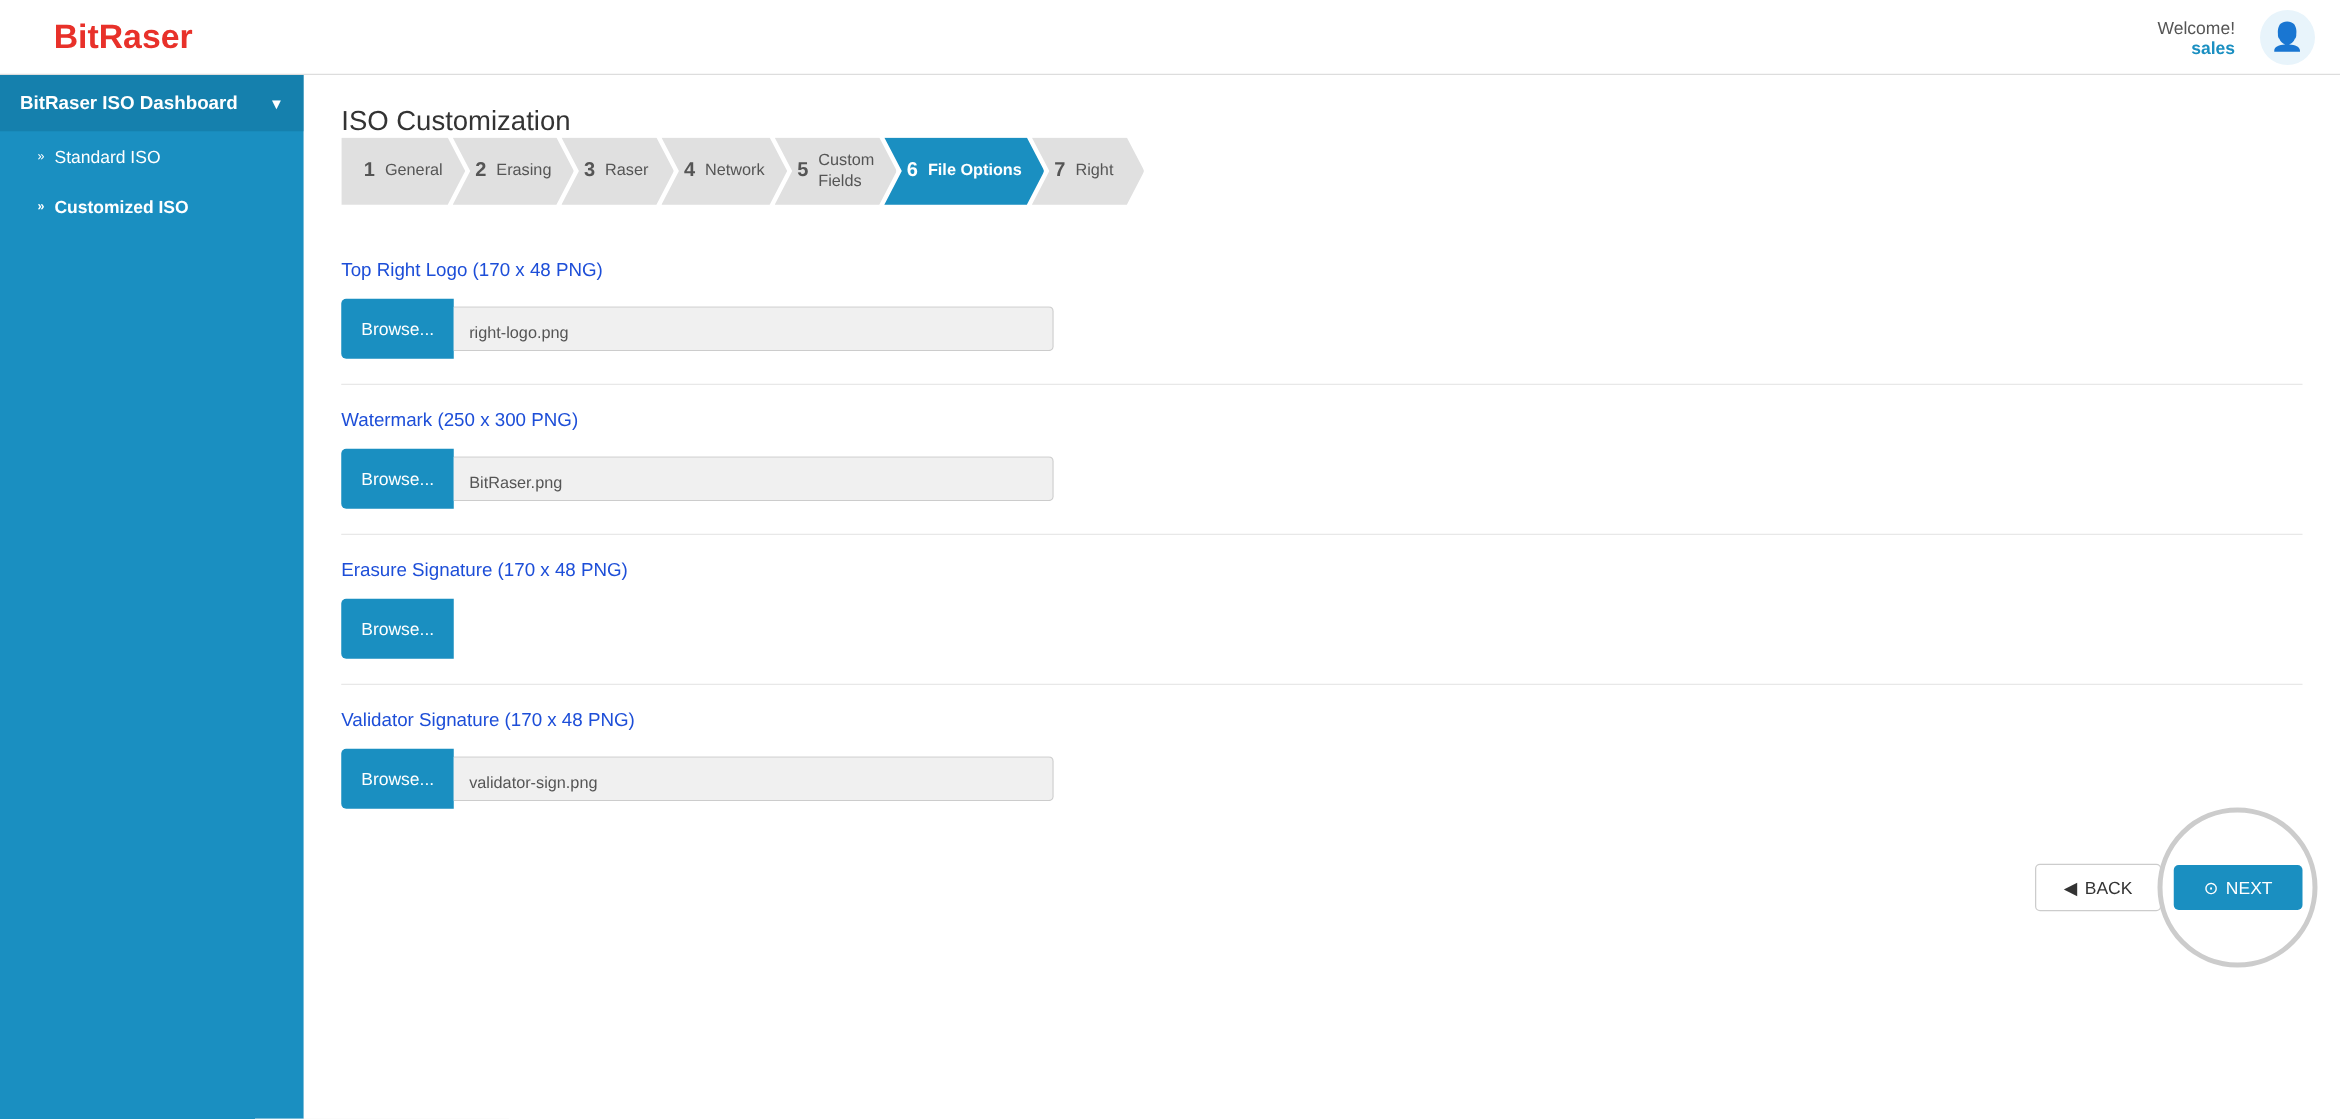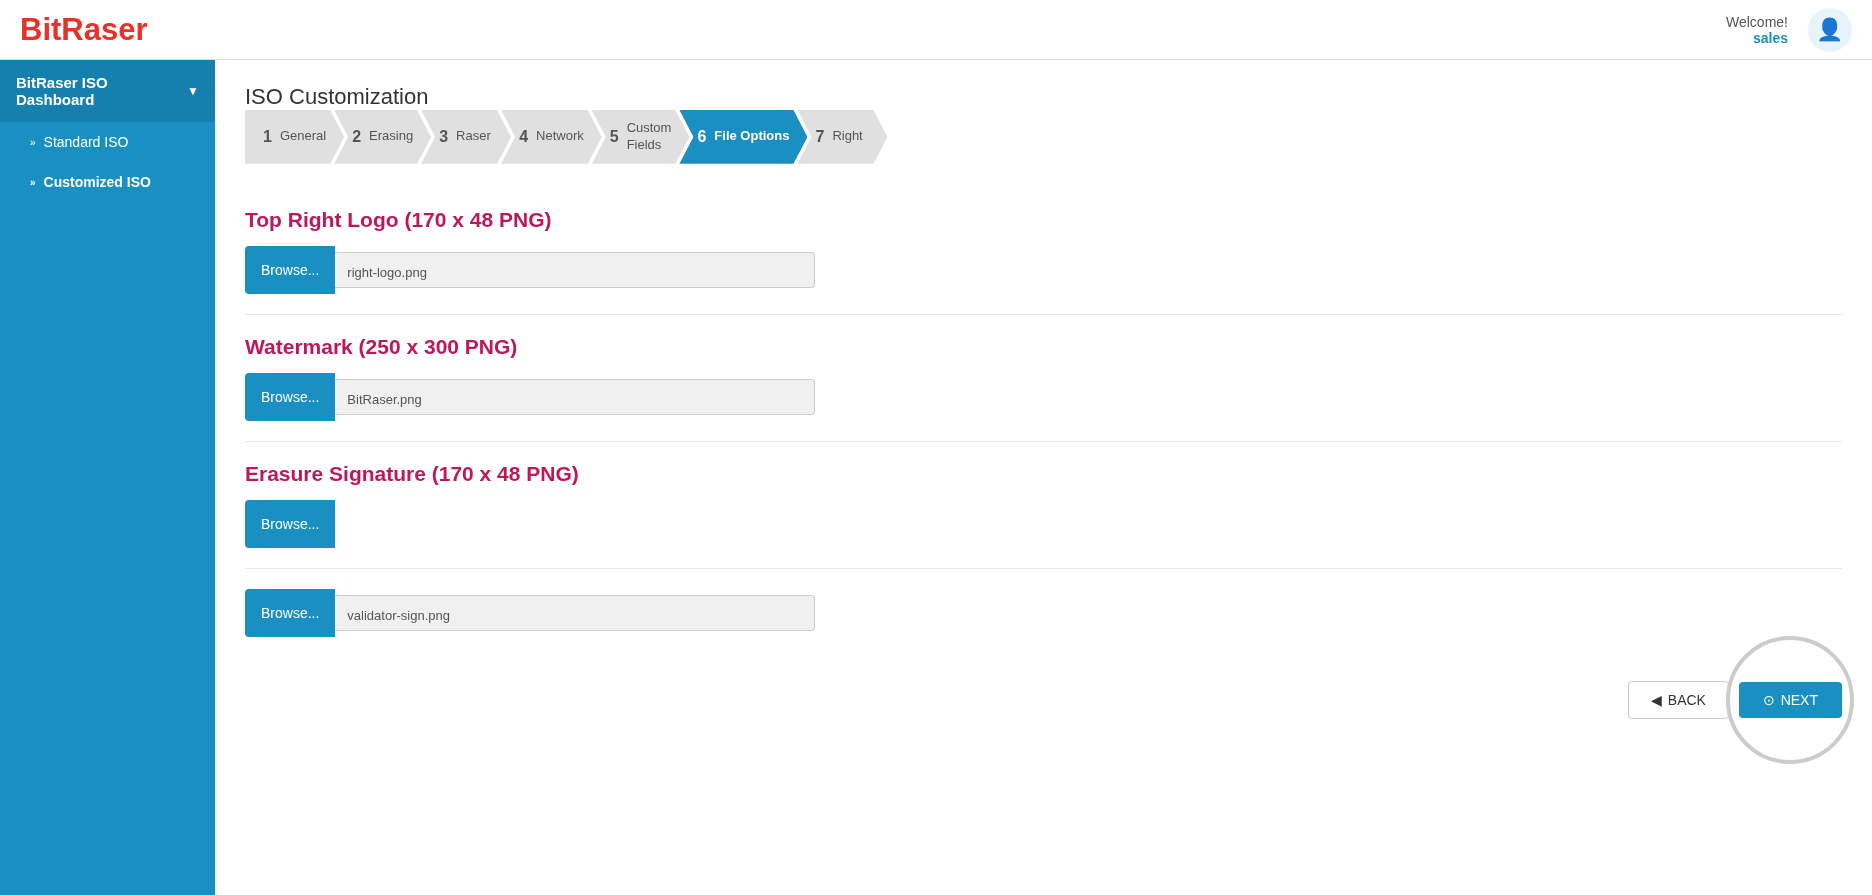--- a/index.html
+++ b/index.html
@@ -9,23 +9,24 @@
     .header {
       background: #fff;
       border-bottom: 1px solid #ddd;
       padding: 8px 20px;
       display: flex;
       align-items: center;
       justify-content: space-between;
       height: 60px;
     }
     .logo {
-      font-size: 31px;
+      font-size: 27px;
       font-weight: bold;
       color: #222;
+      margin-left: 23px;
     }
     .logo span { color: #e8312a; }
     .user-section {
       display: flex;
       align-items: center;
       gap: 20px;
     }
     .welcome-text { text-align: right; }
     .welcome-text .welcome-label { color: #555; font-size: 14px; }
     .welcome-text .username { color: #1a8fc1; font-size: 14px; font-weight: bold; }
@@ -41,21 +42,21 @@
     }
 
     
     .main-layout {
       display: flex;
       flex: 1;
     }
 
     
     .sidebar {
-      width: 215px;
+      width: 243px;
       background: #1a8fc1;
       min-height: calc(895px - 60px);
       color: #fff;
       flex-shrink: 0;
     }
     .sidebar-header {
       background: #1580ad;
       padding: 14px 16px;
       font-size: 15px;
       font-weight: bold;
@@ -124,23 +125,23 @@
     }
     .step-label { font-size: 13px; line-height: 1.3; }
 
     
     .form-section {
       border-bottom: 1px solid #e8e8e8;
       padding: 20px 0;
     }
     .form-section:last-of-type { border-bottom: none; }
     .section-label {
-      font-size: 21px;
-      font-weight: bold;
-      color: #be185d;
+      font-size: 15px;
+      font-weight: normal;
+      color: #1d4ed8;
       margin-bottom: 14px;
     }
     .file-input-row {
       display: flex;
       align-items: center;
       gap: 0;
       max-width: 570px;
     }
     .browse-btn {
       background: #1a8fc1;
@@ -298,20 +299,21 @@
         <div class="file-name-display">BitRaser.png</div>
       </div>
     </div>
         <div class="form-section">
       <div class="section-label">Erasure Signature (170 x 48 PNG)</div>
       <div class="file-input-row">
         <button class="browse-btn">Browse...</button>
       </div>
     </div>
         <div class="form-section">
+      <div class="section-label">Validator Signature (170 x 48 PNG)</div>
       <div class="file-input-row">
         <button class="browse-btn">Browse...</button>
         <div class="file-name-display">validator-sign.png</div>
       </div>
     </div>
       </div>
 
     <div class="bottom-actions">
       <button class="back-btn">
         <span>◀</span>

